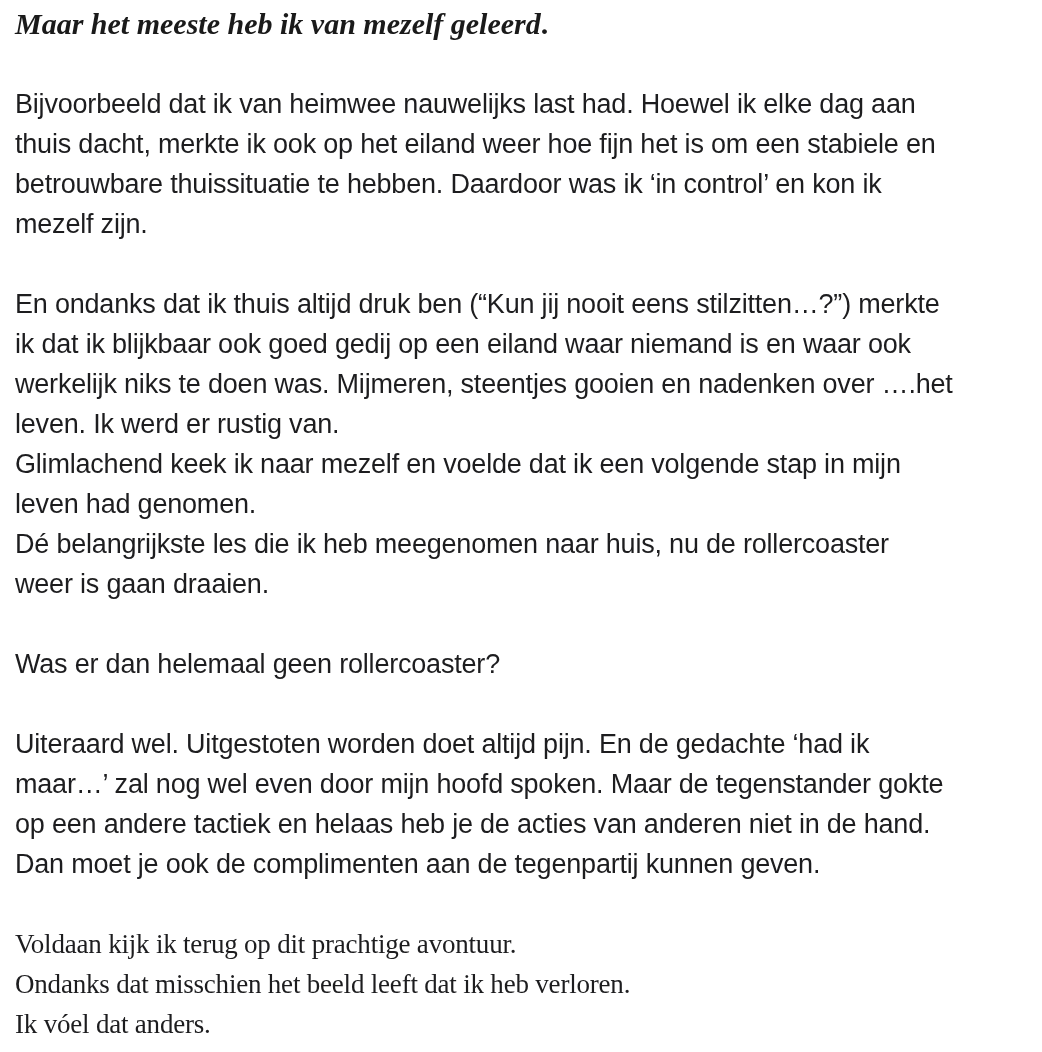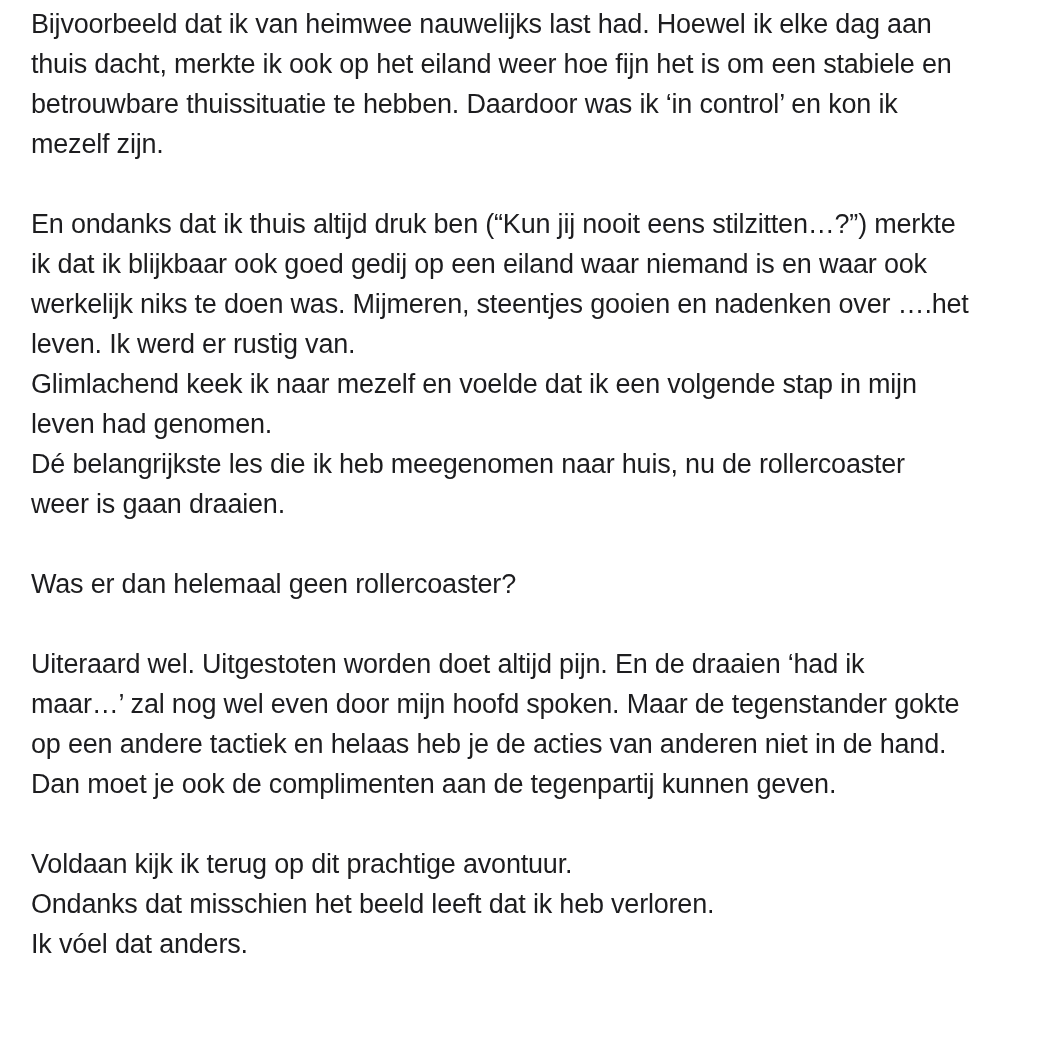--- a/index.html
+++ b/index.html
@@ -31,50 +31,52 @@
     color: #1a1a1a;
     white-space: pre;
   }
   h1.doc-title .title-italic {
     font-style: italic;
   }
   h1.doc-title .title-period {
     font-style: normal;
   }
   p.doc-par {
-    margin: 0 0 40px 16px;
+    margin: 0 0 40px 0;
     white-space: pre; 
   }
   p.doc-par:last-child {
     margin-bottom: 0;
+    font-family: Liberation Serif, serif;
   }
 </style>
 </head>
 <body>
 
 <div class="page">
 
+  <h1 class="doc-title"><span class="title-italic">Maar het meeste heb ik van mezelf geleerd</span><span class="title-period">.</span></h1>
 
   <p class="doc-par">Bijvoorbeeld dat ik van heimwee nauwelijks last had. Hoewel ik elke dag aan
 thuis dacht, merkte ik ook op het eiland weer hoe fijn het is om een stabiele en
 betrouwbare thuissituatie te hebben. Daardoor was ik ‘in control’ en kon ik
 mezelf zijn.</p>
 
   <p class="doc-par">En ondanks dat ik thuis altijd druk ben (“Kun jij nooit eens stilzitten…?”) merkte
 ik dat ik blijkbaar ook goed gedij op een eiland waar niemand is en waar ook
 werkelijk niks te doen was. Mijmeren, steentjes gooien en nadenken over ….het
 leven. Ik werd er rustig van.
 Glimlachend keek ik naar mezelf en voelde dat ik een volgende stap in mijn
 leven had genomen.
 Dé belangrijkste les die ik heb meegenomen naar huis, nu de rollercoaster
 weer is gaan draaien.</p>
 
   <p class="doc-par">Was er dan helemaal geen rollercoaster?</p>
 
-  <p class="doc-par">Uiteraard wel. Uitgestoten worden doet altijd pijn. En de draaien ‘had ik
+  <p class="doc-par">Uiteraard wel. Uitgestoten worden doet altijd pijn. En de gedachte ‘had ik
 maar…’ zal nog wel even door mijn hoofd spoken. Maar de tegenstander gokte
 op een andere tactiek en helaas heb je de acties van anderen niet in de hand.
 Dan moet je ook de complimenten aan de tegenpartij kunnen geven.</p>
 
   <p class="doc-par">Voldaan kijk ik terug op dit prachtige avontuur.
 Ondanks dat misschien het beeld leeft dat ik heb verloren.
 Ik vóel dat anders.</p>
 
 </div>
 

